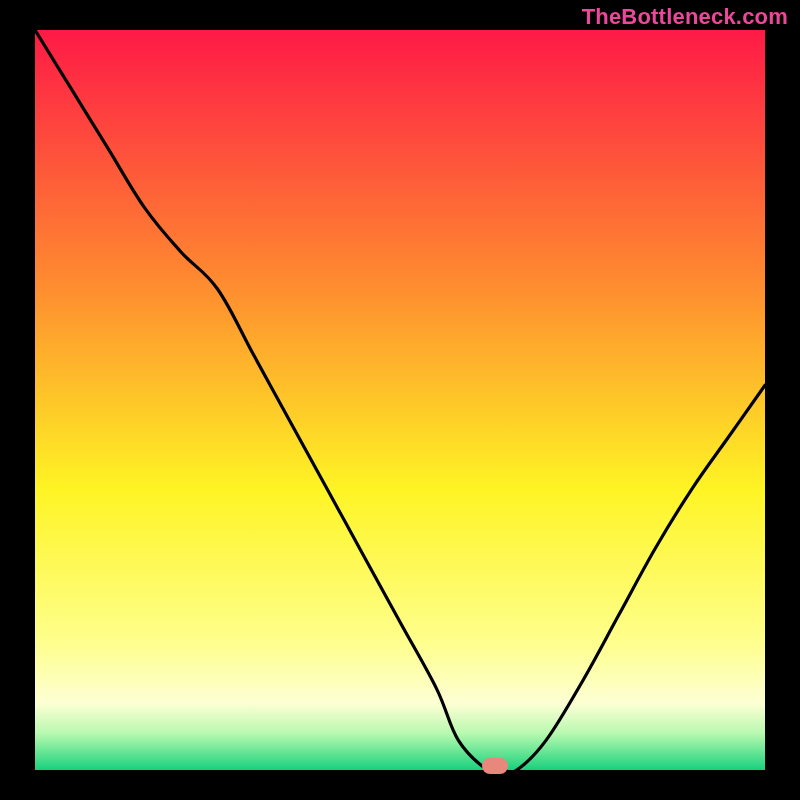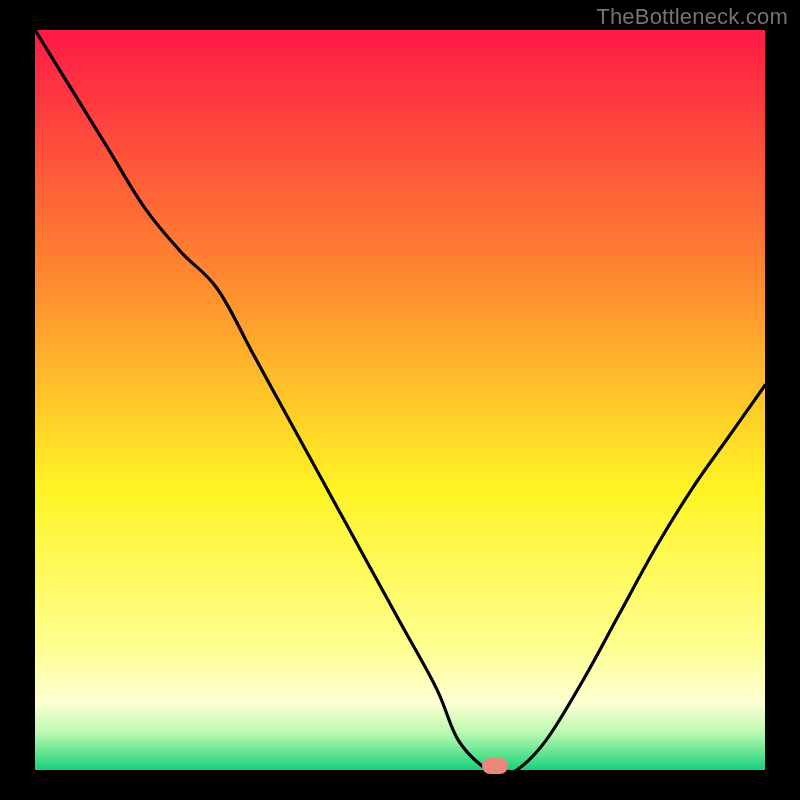--- a/index.html
+++ b/index.html
@@ -14,23 +14,23 @@
   .outer {
     position: relative;
     width: 800px;
     height: 800px;
     background: #000;
   }
   .watermark {
     position: absolute;
     top: 4px;
     right: 12px;
-    color: #737373;
+    color: #ec4899;
     font-size: 22px;
-    font-weight: 400;
+    font-weight: 700;
     letter-spacing: 0.2px;
     z-index: 20;
   }
   .plot {
     position: absolute;
     left: 35px;
     top: 30px;
     width: 730px;
     height: 740px;
   }

